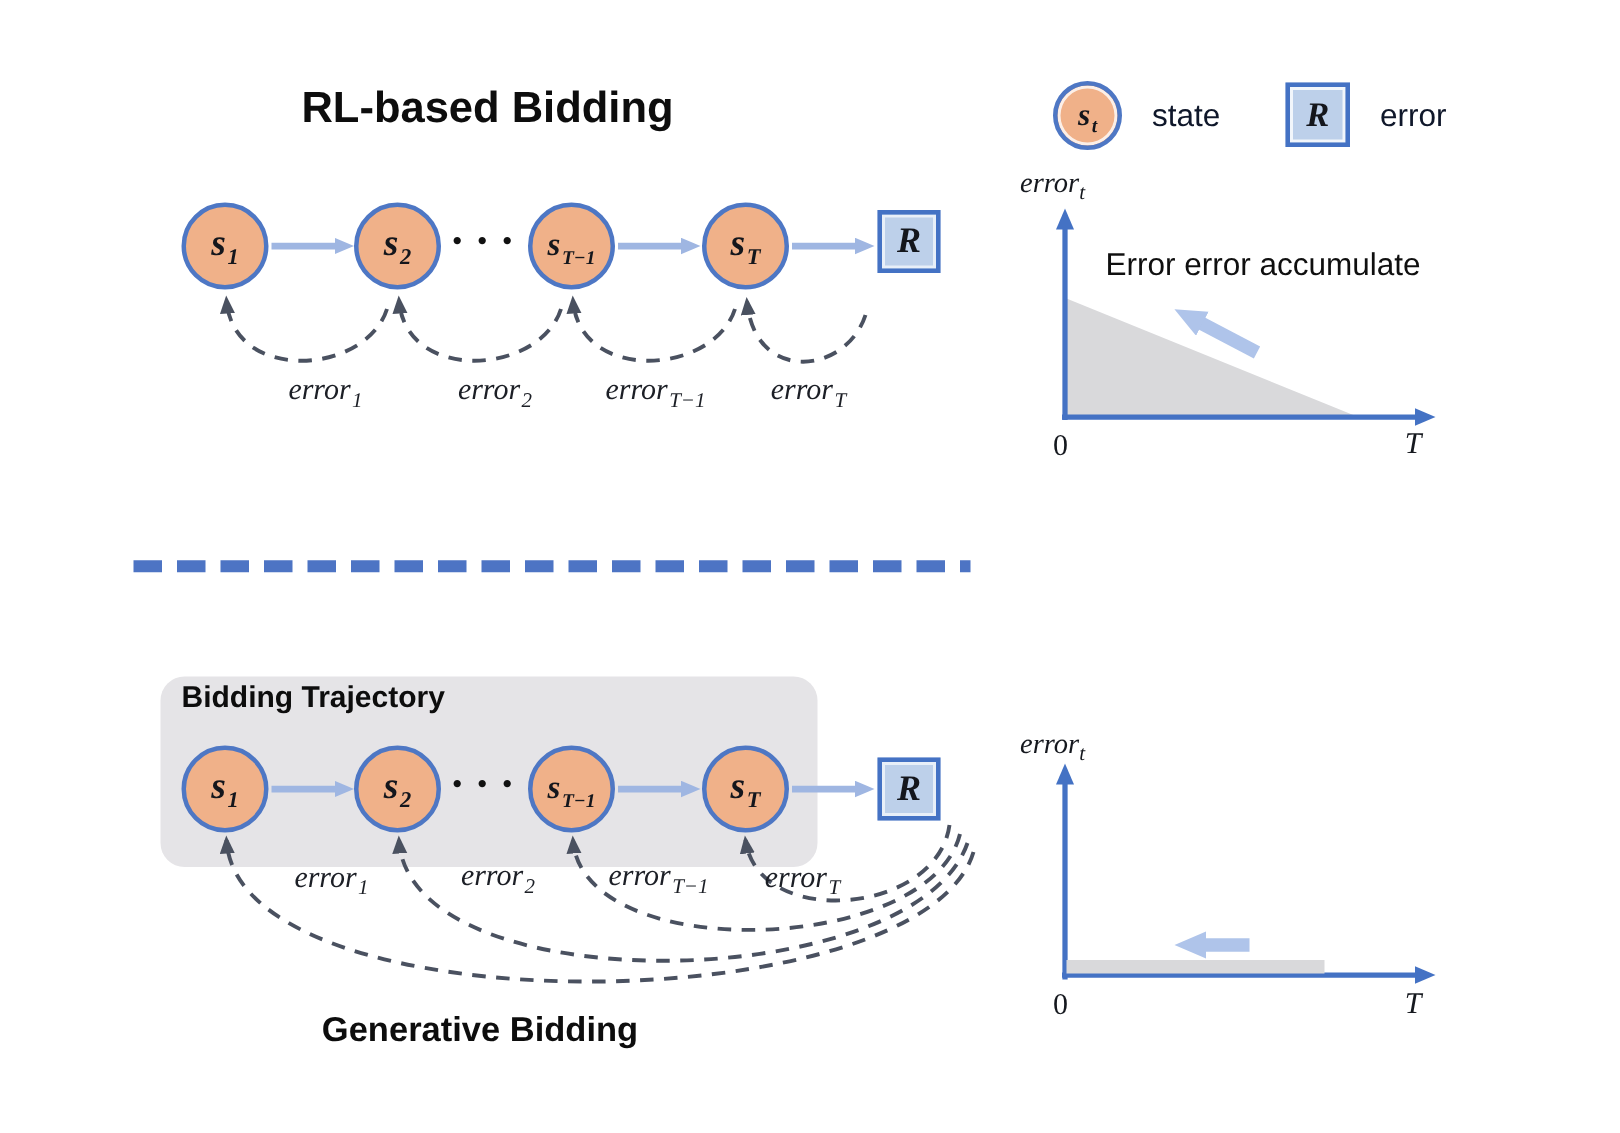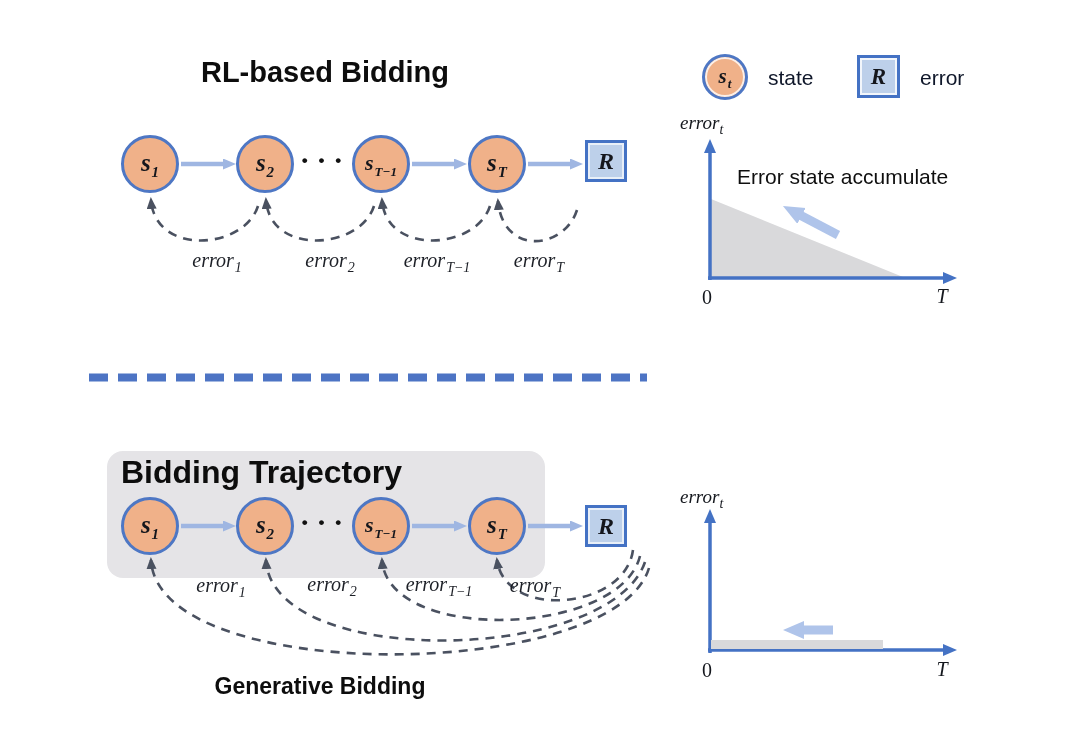--- a/index.html
+++ b/index.html
@@ -36,21 +36,21 @@
   .err{position:absolute;width:110px;margin-left:-55px;text-align:center;z-index:3;
        font-family:"Liberation Serif",serif;font-style:italic;font-size:20px;color:#1c1f26;}
   .err sub{font-size:14px;margin-left:1px;}
   .errt{position:absolute;z-index:3;font-family:"Liberation Serif",serif;font-style:italic;
         font-size:19px;color:#15181e;}
   .errt sub{font-size:14px;}
   .anno{position:absolute;z-index:3;font-size:21px;color:#0f0f0f;}
   .axlab{position:absolute;z-index:3;width:24px;text-align:center;
          font-family:"Liberation Serif",serif;font-size:20px;color:#15181e;}
   .axlab.it{font-style:italic;}
-  .boxlab{position:absolute;z-index:3;font-weight:700;font-size:32px;color:#0d0d0d;}
+  .boxlab{position:absolute;z-index:3;font-weight:700;font-size:20px;color:#0d0d0d;}
 </style>
 </head>
 <body>
 
 <div class="canvas">
 
   <svg class="layer" width="1080" height="755" viewBox="0 0 1080 755">
     <defs>
       <marker id="mBlue" markerUnits="userSpaceOnUse" markerWidth="14" markerHeight="12" refX="2" refY="5.5" orient="auto">
           <path d="M0,0 L13,5.5 L0,11 Z" fill="#9FB6E2"></path>
@@ -139,21 +139,21 @@
     <span><i>s</i><sub>t</sub></span>
   </div>
   <div class="lg-text" style="left:768px;top:66px;">state</div>
   <div class="node lg-square" style="left:857px;top:55px;">
     <span>R</span>
   </div>
   <div class="lg-text" style="left:920px;top:66px;">error</div>
 
   <div class="errt" style="left:680px;top:112px;">
     <i>error</i><sub><i>t</i></sub></div>
-  <div class="anno" style="left:737px;top:165px;">Error state accumulate</div>
+  <div class="anno" style="left:737px;top:165px;">Error error accumulate</div>
   <div class="axlab" style="left:695px;top:286px;">0</div>
   <div class="axlab it" style="left:930px;top:285px;">T</div>
 
   <div class="boxlab" style="left:121px;top:454px;">Bidding Trajectory</div>
 
   <div class="node circle" style="left:121px;top:497px;">
     <span><i>s</i><sub>1</sub></span>
   </div>
   <div class="node circle" style="left:236px;top:497px;">
     <span><i>s</i><sub>2</sub></span>

